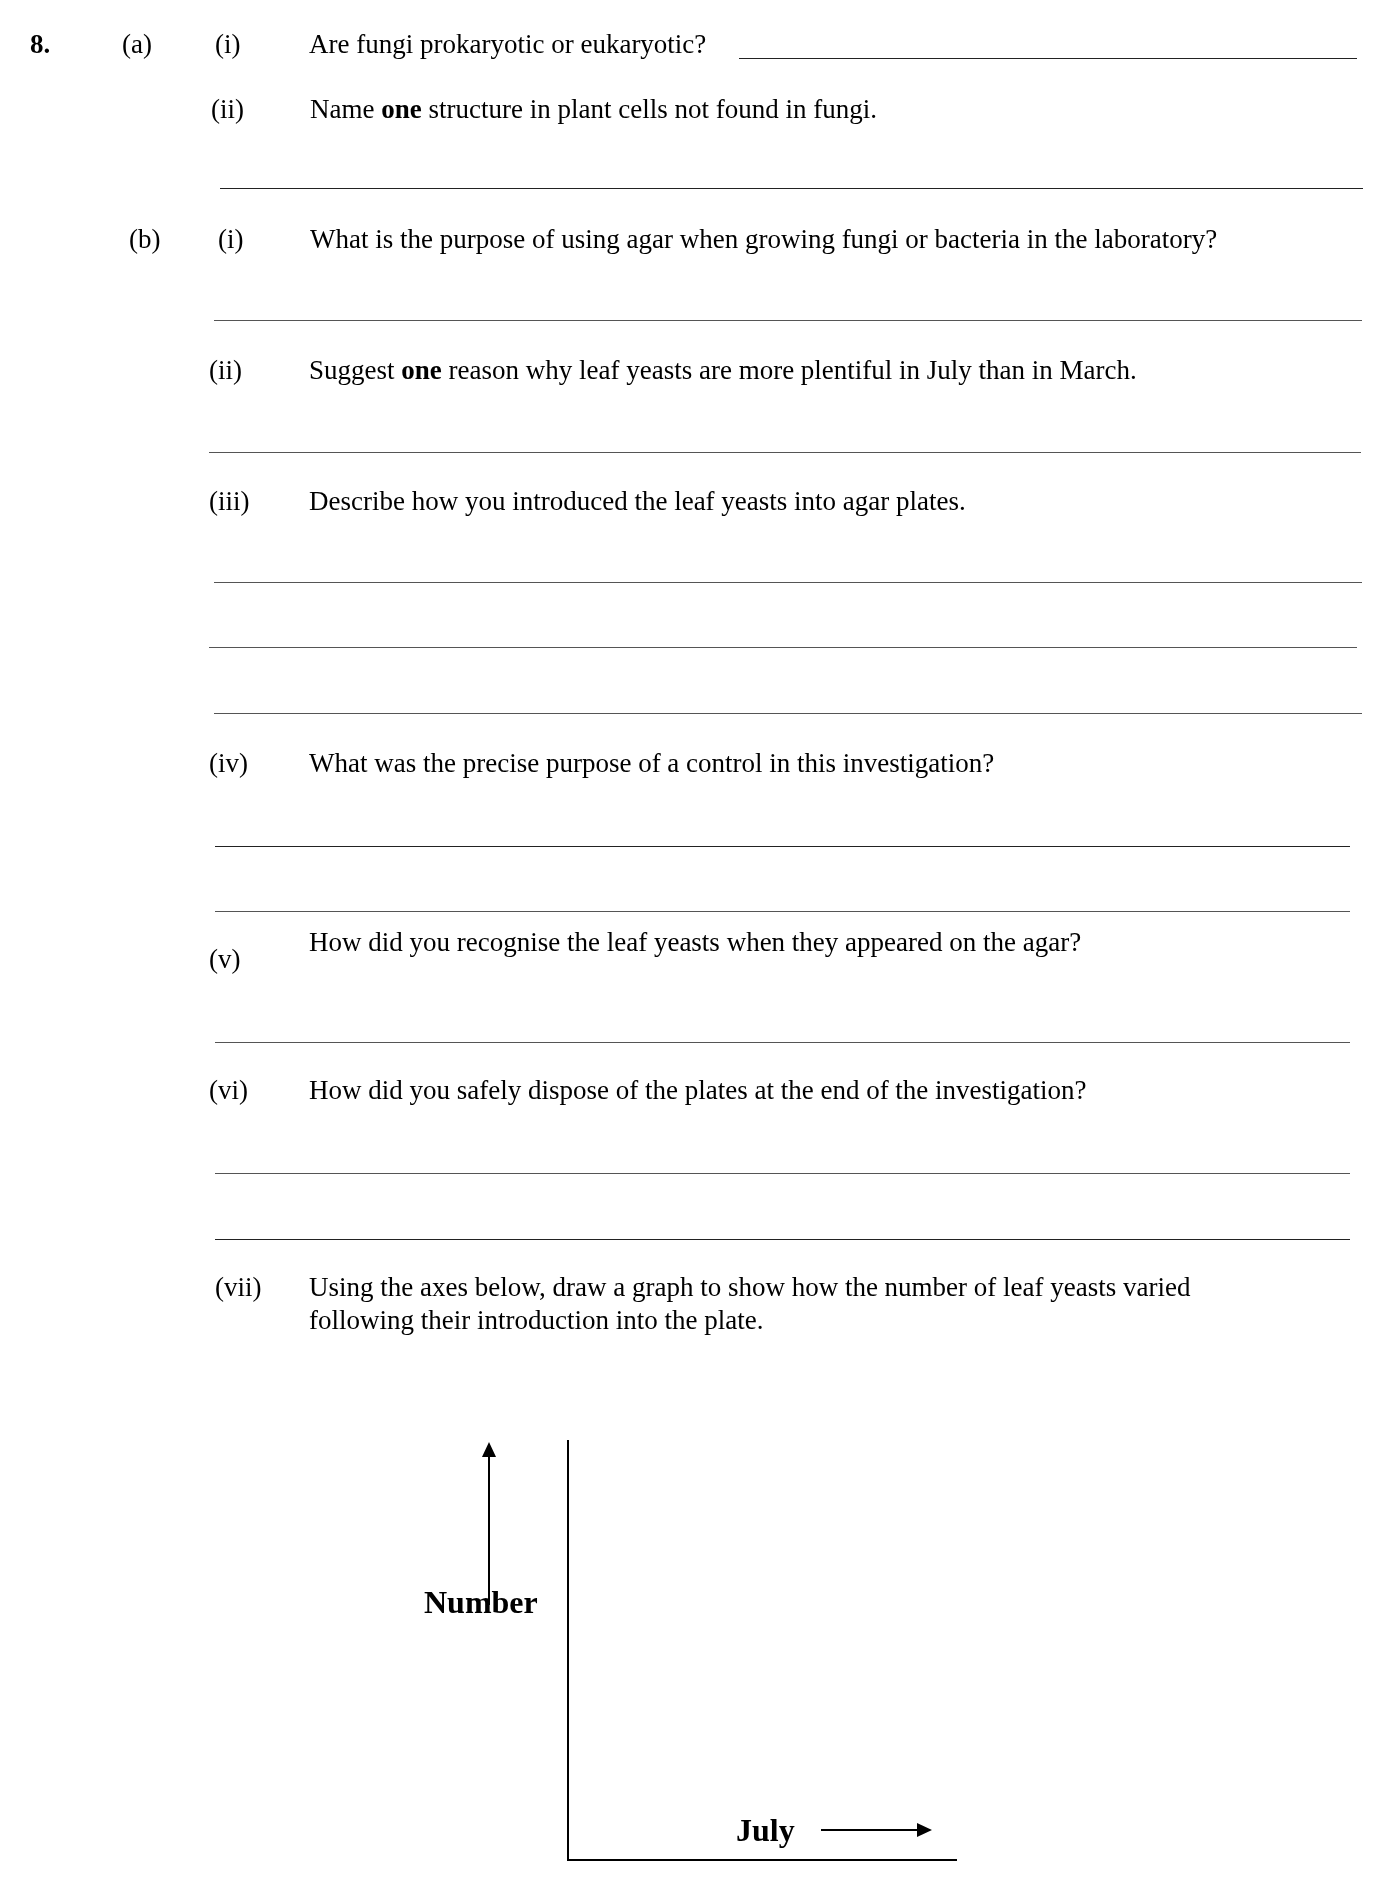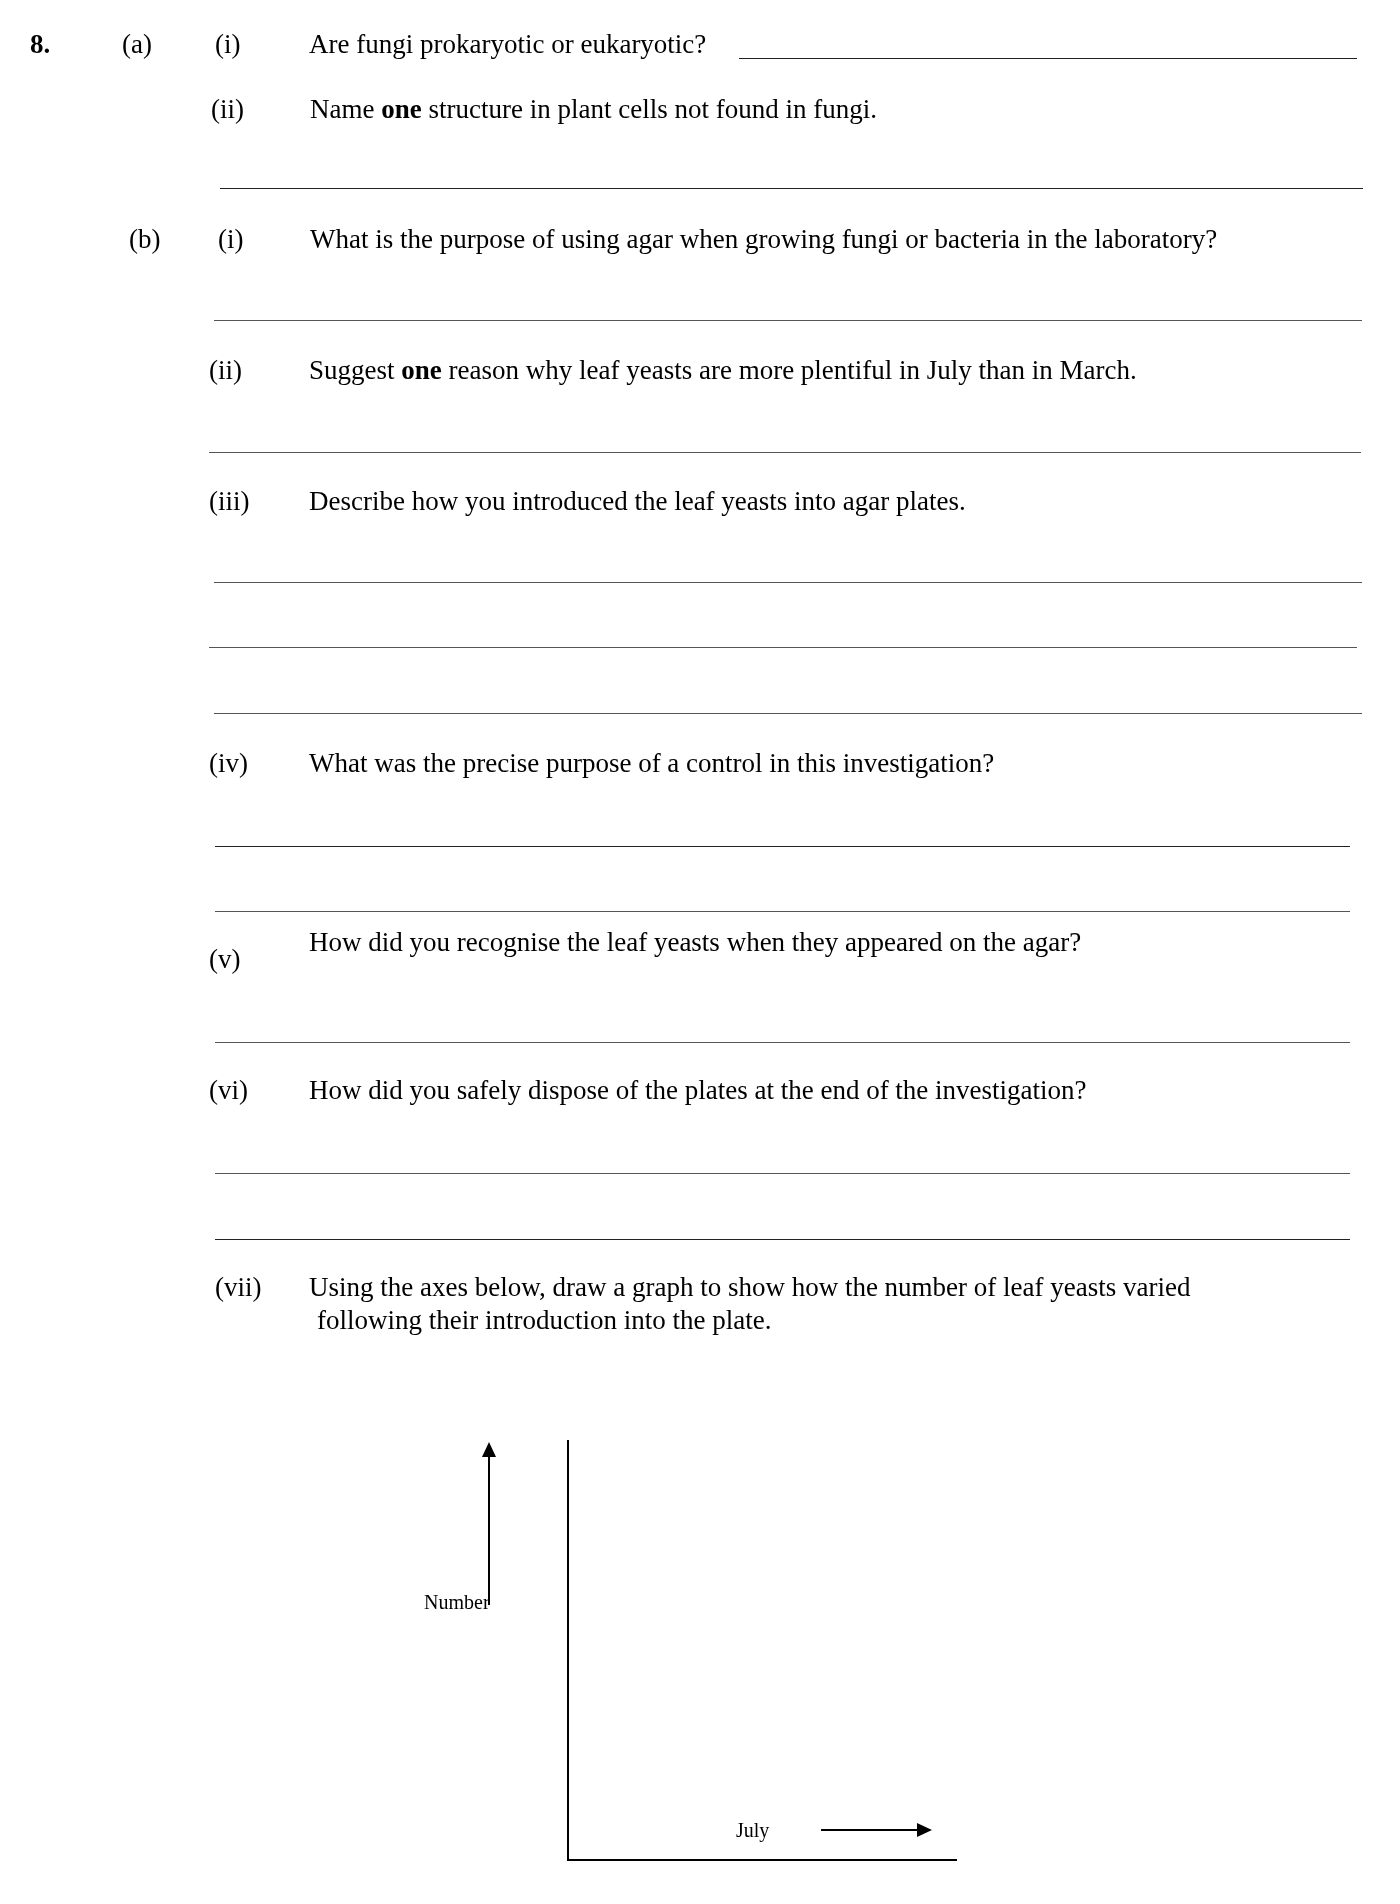--- a/index.html
+++ b/index.html
@@ -6,21 +6,21 @@
   body { width: 1400px; height: 1904px; position: relative; overflow: hidden;
          font-family: "Liberation Serif", "DejaVu Serif", serif; color: #000; }
   .t { position: absolute; font-size: 27px; line-height: 32px; white-space: nowrap; }
   .qnum { font-weight: bold; }
   .line { position: absolute; height: 0; border-top: 1.5px solid #222; }
   .line.dotted { border-top: 1.5px solid #555; }
   b { font-weight: bold; }
   .axis-v { position: absolute; width: 0; border-left: 2px solid #000; }
   .axis-h { position: absolute; height: 0; border-top: 2.5px solid #000; }
   svg { position: absolute; overflow: visible; }
-  .graph-label { position: absolute; font-size: 20px; line-height: 32px; white-space: nowrap; }
+  .graph-label { position: absolute; font-size: 32px; line-height: 32px; white-space: nowrap; font-weight: bold; }
 </style>
 </head>
 <body>
 
 <div class="t qnum" style="left:30px; top:28px;">8.</div>
 <div class="t" style="left:122px; top:28px;">(a)</div>
 
 <div class="t" style="left:215px; top:28px;">(i)</div>
 <div class="t" style="left:309px; top:28px;">Are fungi prokaryotic or eukaryotic?</div>
 <div class="line" style="left:739px; width:618px; top:58px;"></div>
@@ -54,21 +54,21 @@
 <div class="t" style="left:309px; top:926px;">How did you recognise the leaf yeasts when they appeared on the agar?</div>
 <div class="line dotted" style="left:215px; width:1135px; top:1042px;"></div>
 
 <div class="t" style="left:209px; top:1074px;">(vi)</div>
 <div class="t" style="left:309px; top:1074px;">How did you safely dispose of the plates at the end of the investigation?</div>
 <div class="line dotted" style="left:215px; width:1135px; top:1173px;"></div>
 <div class="line" style="left:215px; width:1135px; top:1239px;"></div>
 
 <div class="t" style="left:215px; top:1271px;">(vii)</div>
 <div class="t" style="left:309px; top:1271px;">Using the axes below, draw a graph to show how the number of leaf yeasts varied</div>
-<div class="t" style="left:309px; top:1304px;margin-left:8px;">following their introduction into the plate.</div>
+<div class="t" style="left:309px; top:1304px;">following their introduction into the plate.</div>
 
 <div style="position:absolute; left:568px; top:1440px; width:390px; height:420px;"></div>
 <div class="axis-v" style="left:567px; top:1440px; height:421px;"></div>
 <div class="axis-h" style="left:567px; top:1859px; width:390px;"></div>
 
 <svg style="left:480px; top:1440px;" width="20" height="170">
   <line x1="9" y1="14" x2="9" y2="165" stroke="#000" stroke-width="2"></line>
   <polygon points="9,2 2,17 16,17" fill="#000"></polygon>
 </svg>
 <div class="graph-label" style="left:424px; top:1586px;">Number</div>

